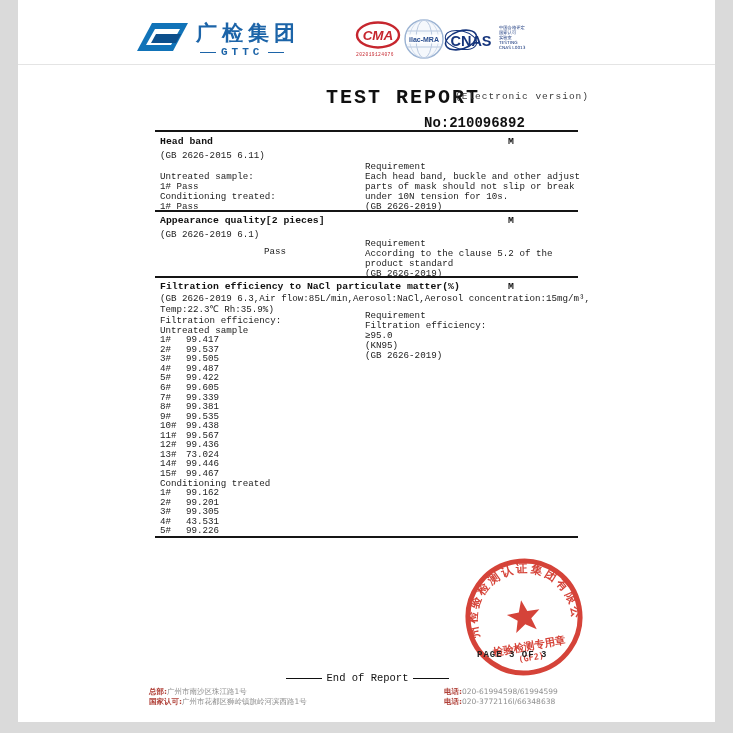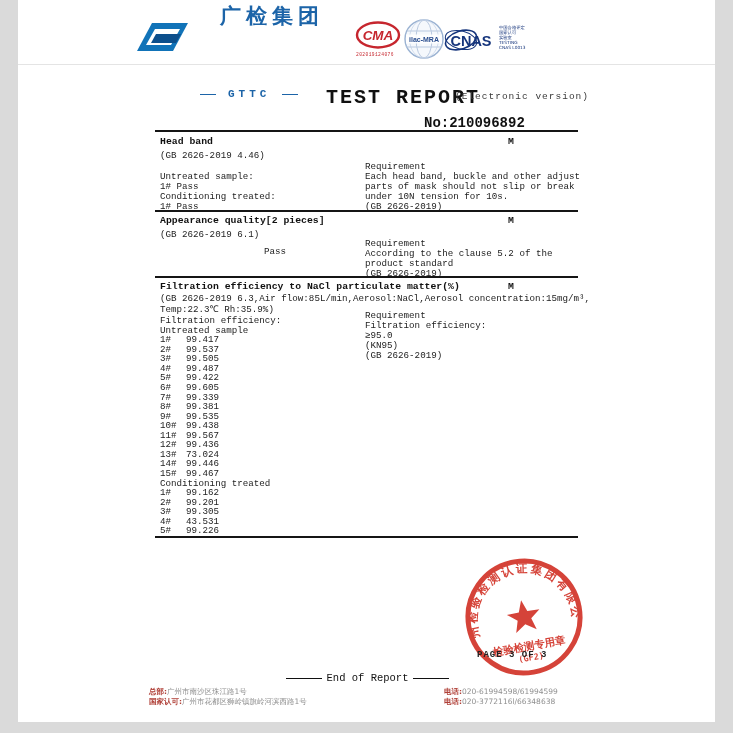--- a/index.html
+++ b/index.html
@@ -4,21 +4,21 @@
 <style>
   html,body{margin:0;padding:0;background:#fff;}
   .page{position:relative;width:733px;height:733px;background:#ffffff;overflow:hidden;
         font-family:"Liberation Mono",monospace;color:#222;}
   .abs{position:absolute;}
   .strip{position:absolute;background:#dadada;}
   .hdr-rule{position:absolute;left:18px;right:18px;top:64px;height:1px;background:#e4e4e4;}
 
   
   .logo-cn{font-family:"DejaVu Sans",sans-serif;font-weight:bold;font-size:21px;color:#1c64a8;letter-spacing:5px;}
-  .logo-sub{display:flex;align-items:center;gap:12px;color:#1c64a8;margin-top:42px;}
+  .logo-sub{display:flex;align-items:center;gap:5px;color:#1c64a8;}
   .logo-sub .dash{width:16px;height:0;border-top:1.5px solid #1c64a8;}
   .logo-sub .t{font-size:11px;font-weight:bold;letter-spacing:4px;}
   .cma-num{font-size:4.6px;color:#c6262e;letter-spacing:.4px;}
   .cnas-side{font-family:"DejaVu Sans",sans-serif;font-size:4.3px;line-height:5px;color:#16357c;}
 
   
   .title{font-size:20px;font-weight:bold;letter-spacing:2px;color:#111;text-align:right;}
   .electronic{font-size:9.5px;letter-spacing:1px;color:#3a3a3a;}
   .report-no{font-size:14px;font-weight:bold;color:#111;}
 
@@ -55,21 +55,21 @@
   <div class="strip" style="left:0;top:0;width:18px;height:733px;"></div>
   <div class="strip" style="left:715px;top:0;width:18px;height:733px;"></div>
   <div class="strip" style="left:0;top:722px;width:733px;height:11px;"></div>
   <div class="hdr-rule"></div>
 
   <svg class="abs" style="left:134px;top:15px;" width="56" height="48" viewBox="0 0 56 48">
     <path d="M3,36 L18,8 L54,8 L39,36 Z" fill="#1173b8"></path>
     <path d="M12,30 L21,14 L46,14 L37,30 Z" fill="#ffffff"></path>
     <path d="M22,19 L47,19 L42,28 L17,28 Z" fill="#0c4f8c"></path>
   </svg>
-  <div class="abs logo-cn" style="left:196px;top:2px;margin-left:24px;">广检集团</div>
+  <div class="abs logo-cn" style="left:196px;top:19px;">广检集团</div>
   <div class="abs logo-sub" style="left:200px;top:46px;">
     <span class="dash"></span>
     <span class="t">GTTC</span>
     <span class="dash"></span>
   </div>
 
   <svg class="abs" style="left:354px;top:20px;" width="48" height="32" viewBox="0 0 48 32">
     <ellipse cx="24" cy="15" rx="21" ry="12.5" fill="none" stroke="#c6262e" stroke-width="2.4"></ellipse>
     <text x="24" y="20" text-anchor="middle" font-size="13.5" font-weight="bold" font-style="italic" fill="#c6262e" font-family="Liberation Sans, sans-serif">CMA</text>
   </svg>
@@ -99,21 +99,21 @@
     </div>
 
   <div class="abs title" style="left:230px;top:86px;width:250px;">TEST REPORT</div>
   <div class="abs electronic" style="left:455px;top:91px;">(Electronic version)</div>
   <div class="abs report-no" style="left:424px;top:115px;">No:210096892</div>
 
   <div class="rule" style="top:130px;"></div>
 
   <div class="abs sec-title" style="left:160px;top:136px;text-align:right;">Head band</div>
   <div class="abs flag" style="left:508px;top:136px;">M</div>
-  <div class="abs body-line" style="left:160px;top:151px;">(GB 2626-2019 4.46)</div>
+  <div class="abs body-line" style="left:160px;top:151px;">(GB 2626-2015 6.11)</div>
   <div class="abs body-line" style="left:365px;top:162px;">Requirement</div>
   <div class="abs blk" style="left:160px;top:172px;">
 
   <div>Untreated sample:</div>
       <div>1# Pass</div>
       <div>Conditioning treated:</div>
       <div>1# Pass</div>
     </div>
   <div class="abs blk" style="left:365px;top:172px;">
 

